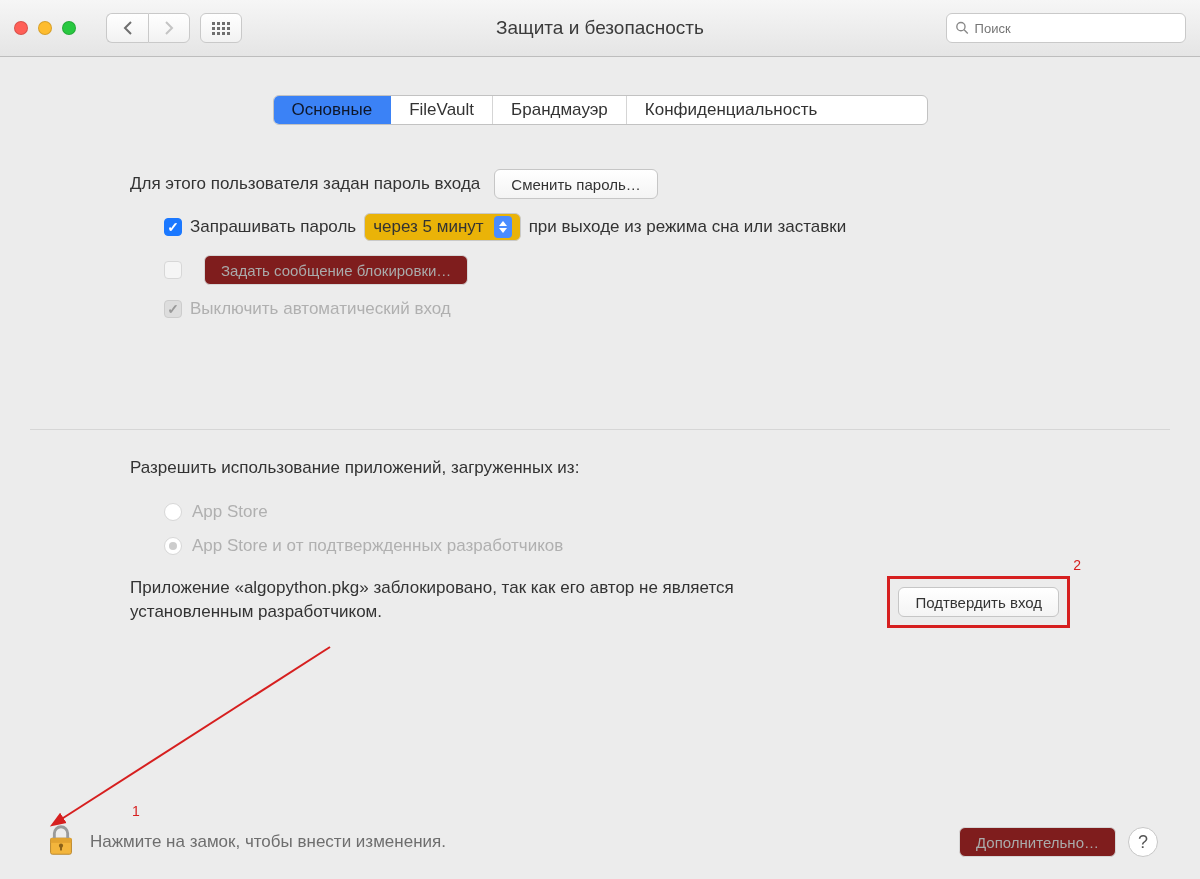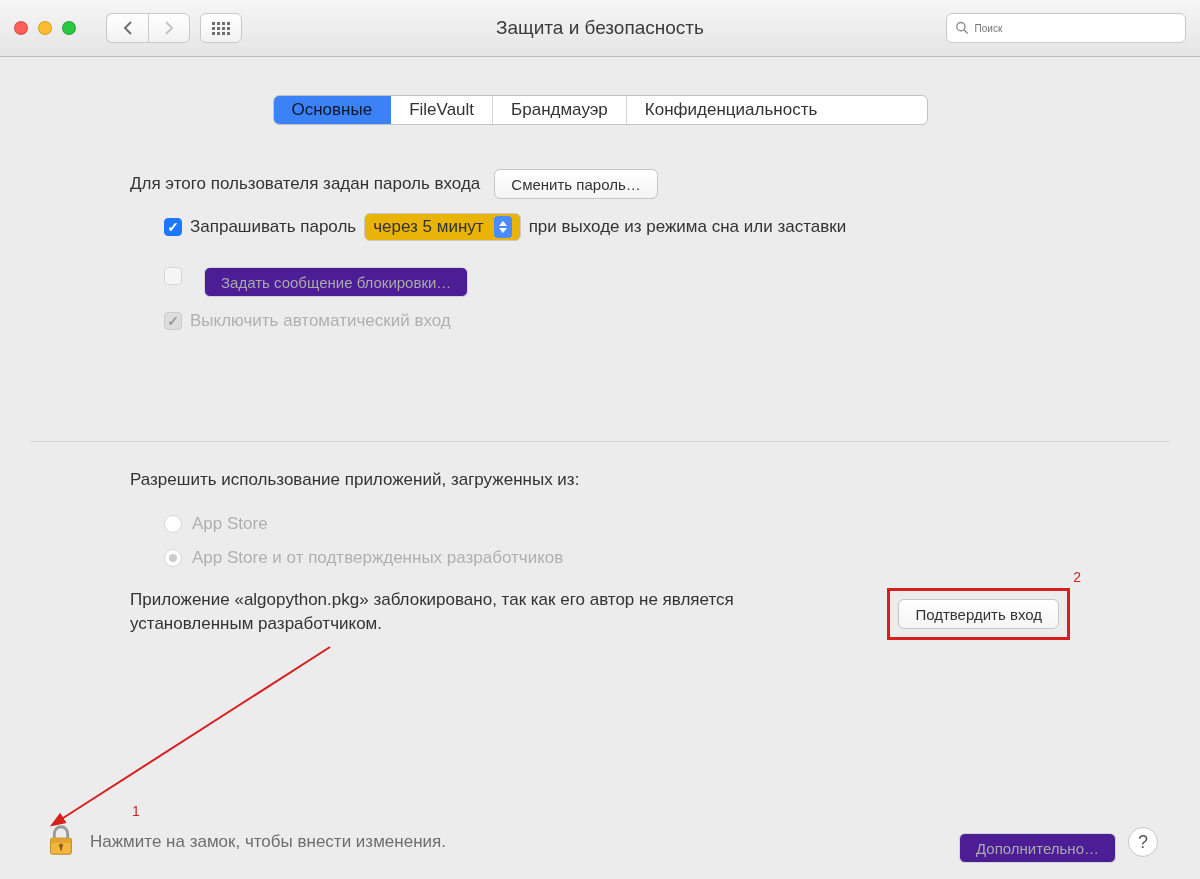--- a/index.html
+++ b/index.html
@@ -44,21 +44,21 @@
   pointer-events: none;
 }
 .search {
   margin-left: auto;
   height: 30px; width: 240px;
   background: #fff; border: 1px solid #c9c9c9; border-radius: 6px;
   display: flex; align-items: center; padding: 0 8px;
   color: #999;
 }
 .search svg { width: 16px; height: 16px; margin-right: 5px; fill:#888; }
-.search input { border:none; outline:none; font-size:10px; width:100%; background:transparent; }
+.search input { border:none; outline:none; font-size:13px; width:100%; background:transparent; }
 .content { padding: 38px 30px 0 30px; position:relative; height: calc(100% - 57px); }
 .tabbar {
   display: flex; width: 655px; margin: 0 auto;
   border-radius: 6px; overflow: hidden; border: 1px solid #c2c2c2;
   background: #fff;
 }
 .tab {
   padding: 4px 18px; font-size: 17px; color:#333; border-right:1px solid #d5d5d5;
   display:flex; align-items:center; justify-content:center;
 }
@@ -67,21 +67,21 @@
 .section-wrap {
   margin-top: 44px;
   padding: 0 100px;
 }
 .row { display:flex; align-items:center; margin-bottom: 14px; }
 .btn {
   height: 30px; background: linear-gradient(#fff,#f4f4f4);
   border:1px solid #c6c6c6; border-radius:6px; padding: 0 16px;
   font-size: 15px; color:#333; display:inline-flex; align-items:center;
 }
-.btn.dis { color:#aaa; border-color:#d6d6d6; background:#4c1d95;margin-top:12px; }
+.btn.dis { color:#aaa; border-color:#d6d6d6; background:#7f1d1d; }
 .checkbox {
   width:18px; height:18px; border-radius:4px; border:1px solid #bbb;
   background:#fff; display:inline-flex; align-items:center; justify-content:center;
   margin-right:8px; flex-shrink:0;
 }
 .checkbox.checked { background:#1b78ff; border-color:#1b78ff; }
 .checkbox.checked::after { content:"✓"; color:#fff; font-size:14px; font-weight:bold; }
 .checkbox.dis { border-color:#d7d7d7; background:#f5f5f5; }
 .checkbox.dis.checked { background:#ddd; border-color:#ccc; }
 .checkbox.dis.checked::after { color:#999; }

